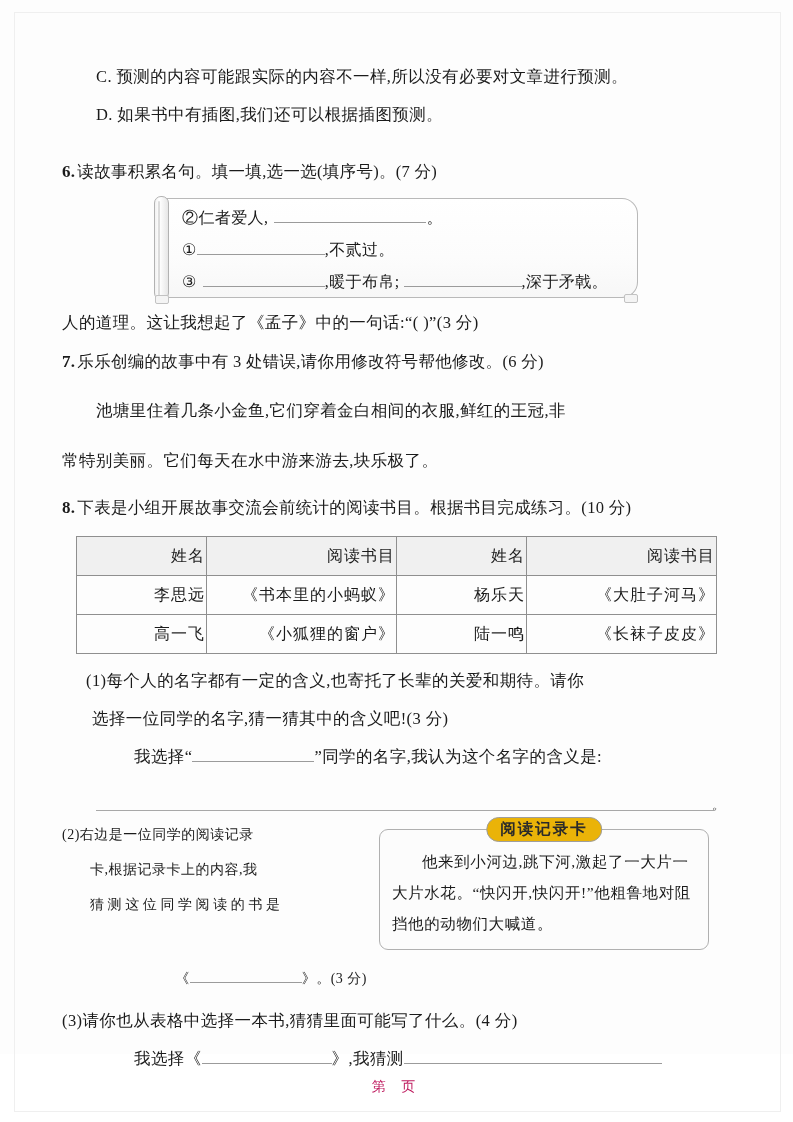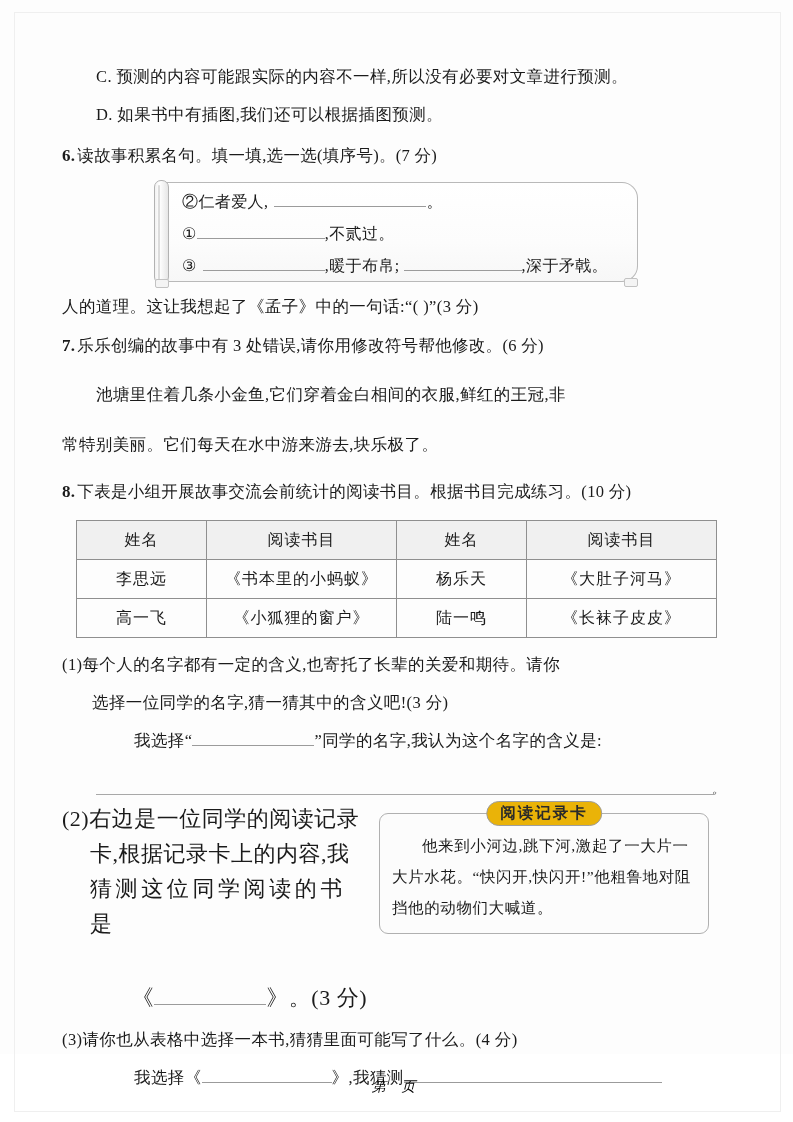--- a/index.html
+++ b/index.html
@@ -126,21 +126,21 @@
   
   table.reading-table {
     border-collapse: collapse;
     margin: 10px 0 4px 14px;
     width: 640px;
     table-layout: fixed;
   }
   table.reading-table th,
   table.reading-table td {
     border: 1.2px solid #8f8f8f;
-    text-align: center;
+    text-align: right;
     font-size: 16px;
     height: 36px;
     letter-spacing: 1px;
     font-weight: normal;
   }
   table.reading-table thead th {
     background: #f0f0f0;
   }
   .col-name { width: 130px; }
   .col-book { width: 190px; }
@@ -161,21 +161,21 @@
   }
 
   
   .q2-wrap {
     display: flex;
     align-items: flex-start;
     margin-top: 6px;
   }
   .q2-left {
     width: 305px;
-    font-size: 22px;
+    font-size: 14px;
     line-height: 35px;
     letter-spacing: 0.5px;
     font-family: Liberation Serif, serif;
   }
   .q2-left .l1 { padding-left: 0; }
   .q2-left .li { padding-left: 28px; }
   .q2-left .spread {
     letter-spacing: 3.6px;
   }
   .card {
@@ -213,36 +213,35 @@
 
   
   .footer {
     position: absolute;
     left: 0;
     top: 1078px;
     width: 793px;
     text-align: center;
     font-size: 14px;
     letter-spacing: 6px;
-    color: #000000;
-    font-style: italic;
+    color: #be185d;
   }
 </style>
 </head>
 <body>
 
 <div class="page">
   <div class="scan-edge"></div>
 
   <div class="content">
 
     <div class="line indent2">C. 预测的内容可能跟实际的内容不一样,所以没有必要对文章进行预测。</div>
     <div class="line indent2">D. 如果书中有插图,我们还可以根据插图预测。</div>
 
-    <div class="q-row hang" style="margin-top:4px;">
+    <div class="q-row hang" style="margin-top:20px;">
       <span class="qnum">6.</span><span>读故事积累名句。填一填,选一选(填序号)。(7 分)</span>
     </div>
 
     <div class="scroll-box">
       <div class="scroll-paper"></div>
       <div class="scroll-roll"></div>
       <div class="scroll-foot l"></div>
       <div class="scroll-foot r"></div>
 
       <div class="scroll-lines">
@@ -295,21 +294,21 @@
         </tr>
         <tr>
           <td>高一飞</td>
           <td>《小狐狸的窗户》</td>
           <td>陆一鸣</td>
           <td>《长袜子皮皮》</td>
         </tr>
       </tbody>
     </table>
 
-    <div class="line" style="margin-top:8px;">(1)每个人的名字都有一定的含义,也寄托了长辈的关爱和期待。请你</div>
+    <div class="line" style="margin-top:8px;margin-left:24px;">(1)每个人的名字都有一定的含义,也寄托了长辈的关爱和期待。请你</div>
     <div class="line" style="padding-left:30px;">选择一位同学的名字,猜一猜其中的含义吧!(3 分)</div>
     <div class="line" style="padding-left:72px;">
       <span>我选择“</span><span class="blank" style="width:122px;"></span><span>”同学的名字,我认为这个名字的含义是:</span>
     </div>
     <div class="rule">
       <span class="period">。</span>
     </div>
 
     <div class="q2-wrap">
       <div class="q2-left">

